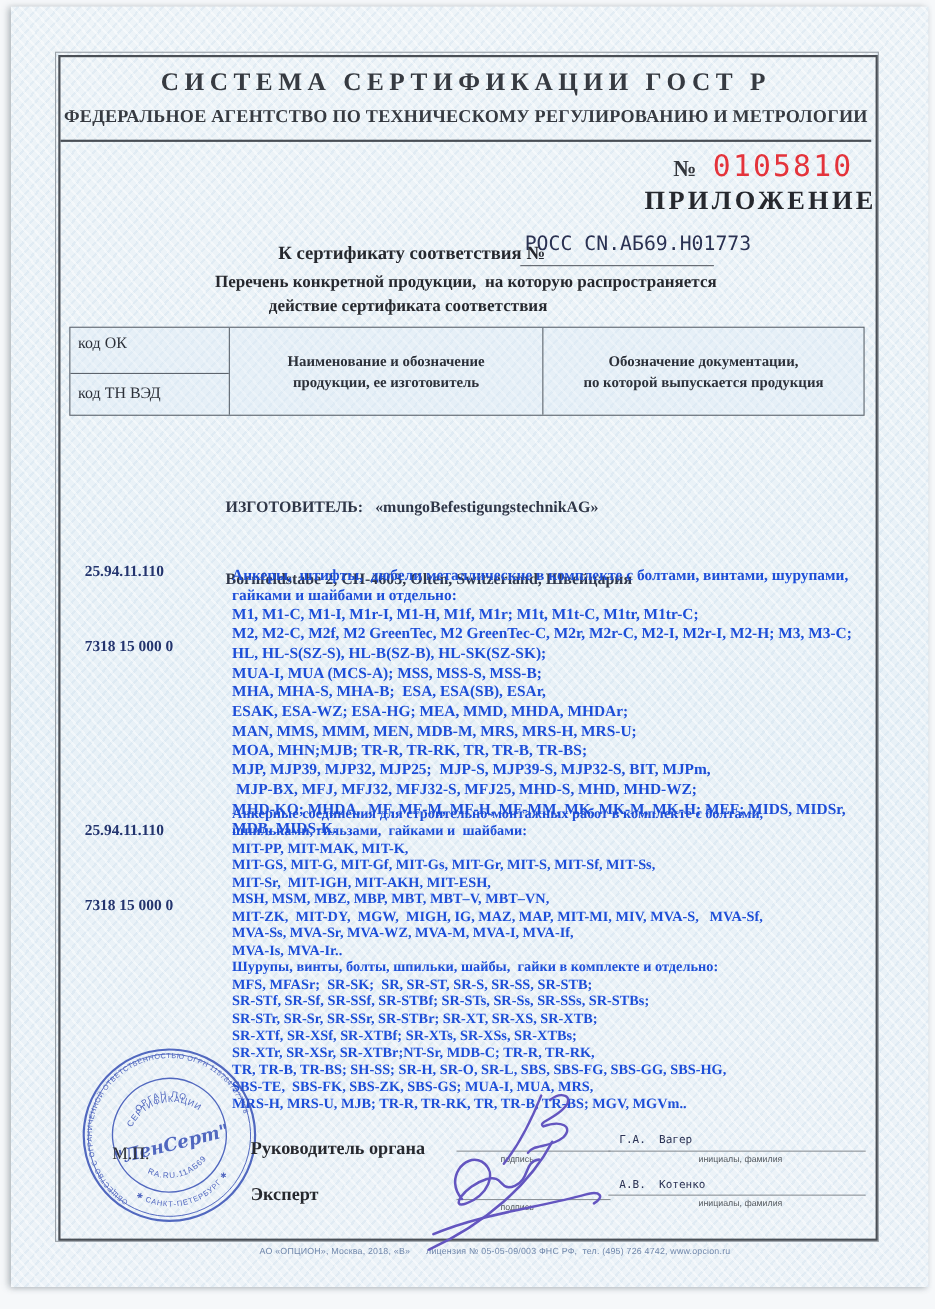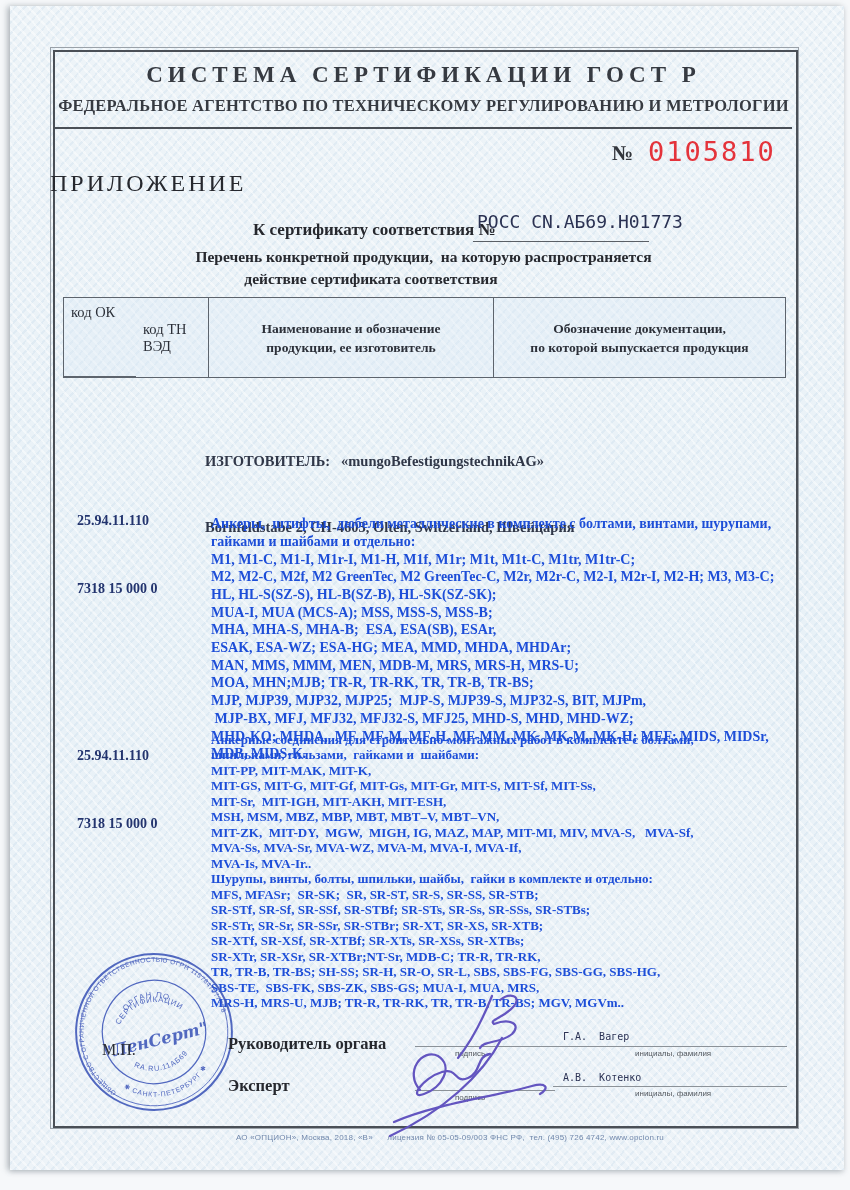--- a/index.html
+++ b/index.html
@@ -14,36 +14,36 @@
   .frame{position:absolute;left:50px;top:47px;width:747px;height:1080px;border:1px solid #9aa1a8;}
   .frame-inner{position:absolute;left:53px;top:50px;width:741px;height:1074px;border:2px solid #4a4f56;}
   .hrule{position:absolute;left:55px;top:127px;width:737px;height:2px;background:#4a4f56;}
   .sys-title{position:absolute;left:55px;top:62px;width:737px;text-align:center;
     font-weight:bold;font-size:23px;letter-spacing:5px;color:#363a41;}
   .agency{position:absolute;left:55px;top:96px;width:737px;text-align:center;
     font-weight:bold;font-size:16.5px;letter-spacing:.2px;color:#363a41;}
   .no-prefix{position:absolute;left:612px;top:141px;font-size:21px;font-weight:bold;color:#33363c;}
   .no-value{position:absolute;left:648px;top:136px;font-family:"DejaVu Sans Mono",monospace;
     font-size:27px;letter-spacing:2px;color:#e4333b;}
-  .doc-title{position:absolute;left:50px;top:170px;width:747px;text-align:left;
-    font-weight:normal;font-size:24px;letter-spacing:3px;color:#26282e;}
+  .doc-title{position:absolute;left:50px;top:170px;width:747px;text-align:right;
+    font-weight:bold;font-size:24px;letter-spacing:3px;color:#26282e;}
   .cert-label{position:absolute;left:253px;top:220px;font-size:17px;font-weight:bold;color:#26282e;}
   .cert-value{position:absolute;left:477px;top:211px;font-family:"DejaVu Sans Mono",monospace;
     font-size:18px;color:#2a3152;white-space:pre;}
   .cert-underline{position:absolute;left:473px;top:241px;width:176px;height:1px;background:#5a5f66;}
   .purpose1{position:absolute;left:50px;top:248px;width:747px;text-align:center;
     font-size:15.5px;font-weight:bold;color:#26282e;white-space:pre;}
   .purpose2{position:absolute;left:50px;top:270px;width:642px;text-align:center;
     font-size:15.5px;font-weight:bold;color:#26282e;}
   .table{position:absolute;left:63px;top:297px;width:723px;height:81px;display:grid;
     grid-template-columns:145px 285px 1fr;border:1px solid #5d646d;box-sizing:border-box;
     background:rgba(222,236,246,.35);}
   .tcol{border-right:1px solid #5d646d;box-sizing:border-box;}
   .tcol:last-child{border-right:none;align-items:center;}
-  .tcol1{display:flex;flex-direction:row;}
+  .tcol1{display:flex;flex-direction:column;}
   .tcell-a{flex:1;border-bottom:1px solid #5d646d;padding:6px 7px;font-size:14.5px;color:#2c3039;}
   .tcell-b{flex:1;padding:4px 7px;display:flex;align-items:center;font-size:14.5px;color:#2c3039;}
   .tcolc{display:flex;flex-direction:column;justify-content:center;text-align:center;
     font-size:13.5px;font-weight:bold;line-height:19px;color:#2c3039;}
   .manu{position:absolute;left:205px;top:406px;font-size:14.5px;font-weight:bold;
     color:#303748;line-height:22px;white-space:pre;}
   .codes{position:absolute;left:77px;font-size:14px;font-weight:bold;color:#23346e;
     line-height:22.5px;white-space:pre;}
   .codes1{top:465px;} .codes2{top:700px;}
   .plines{position:absolute;left:211px;white-space:pre;font-weight:bold;color:#1d4ed8;}

